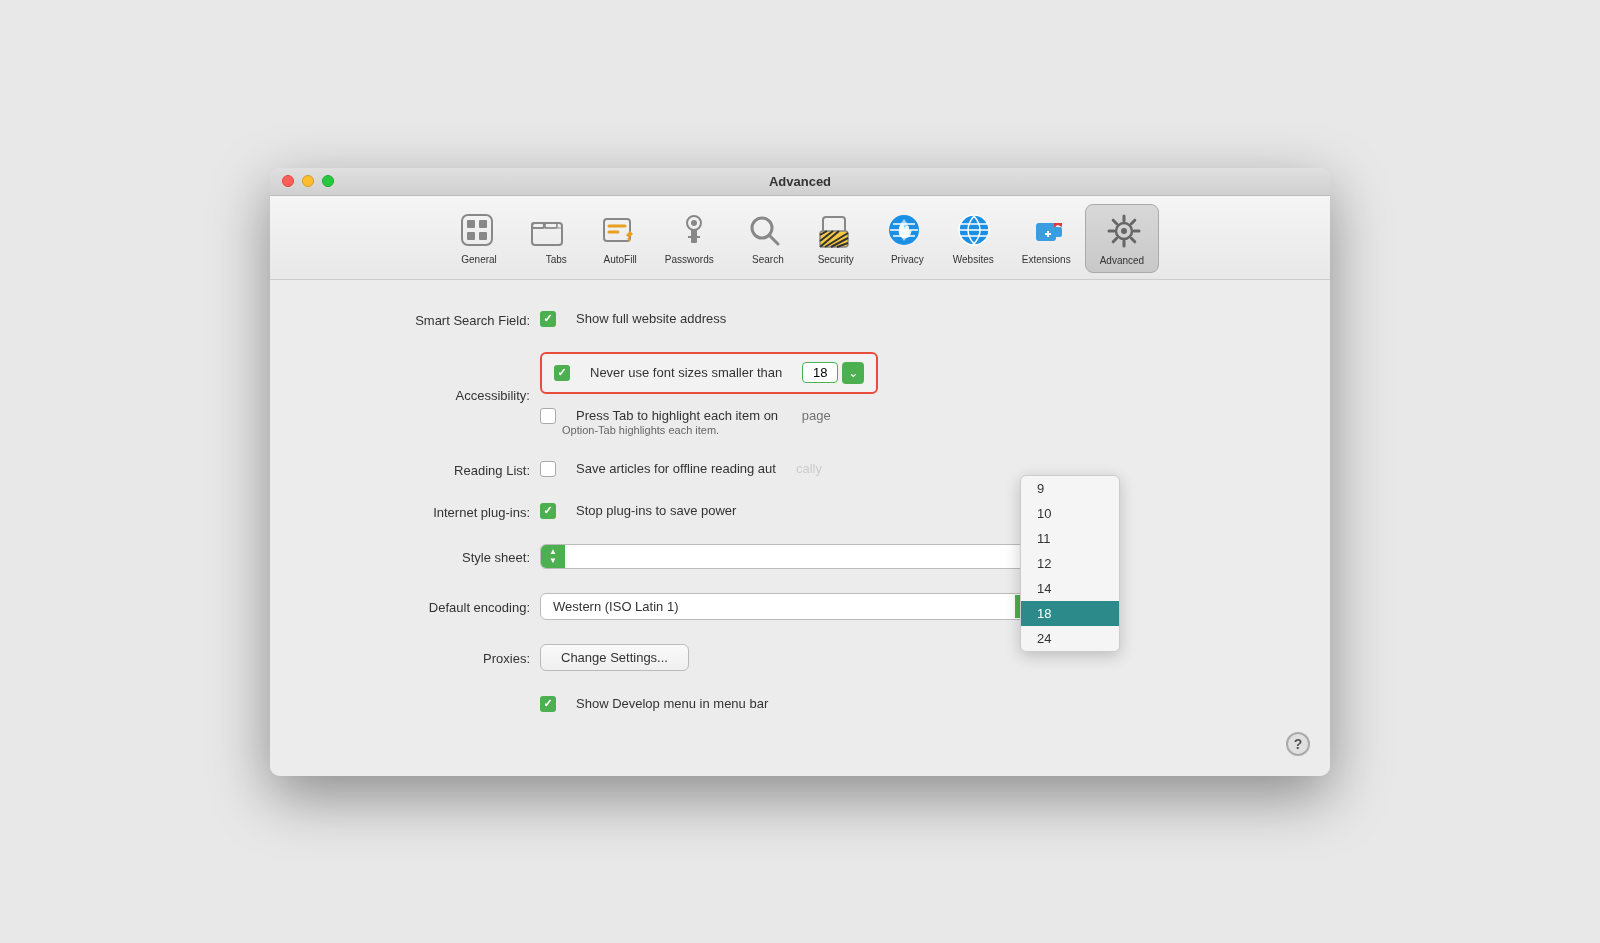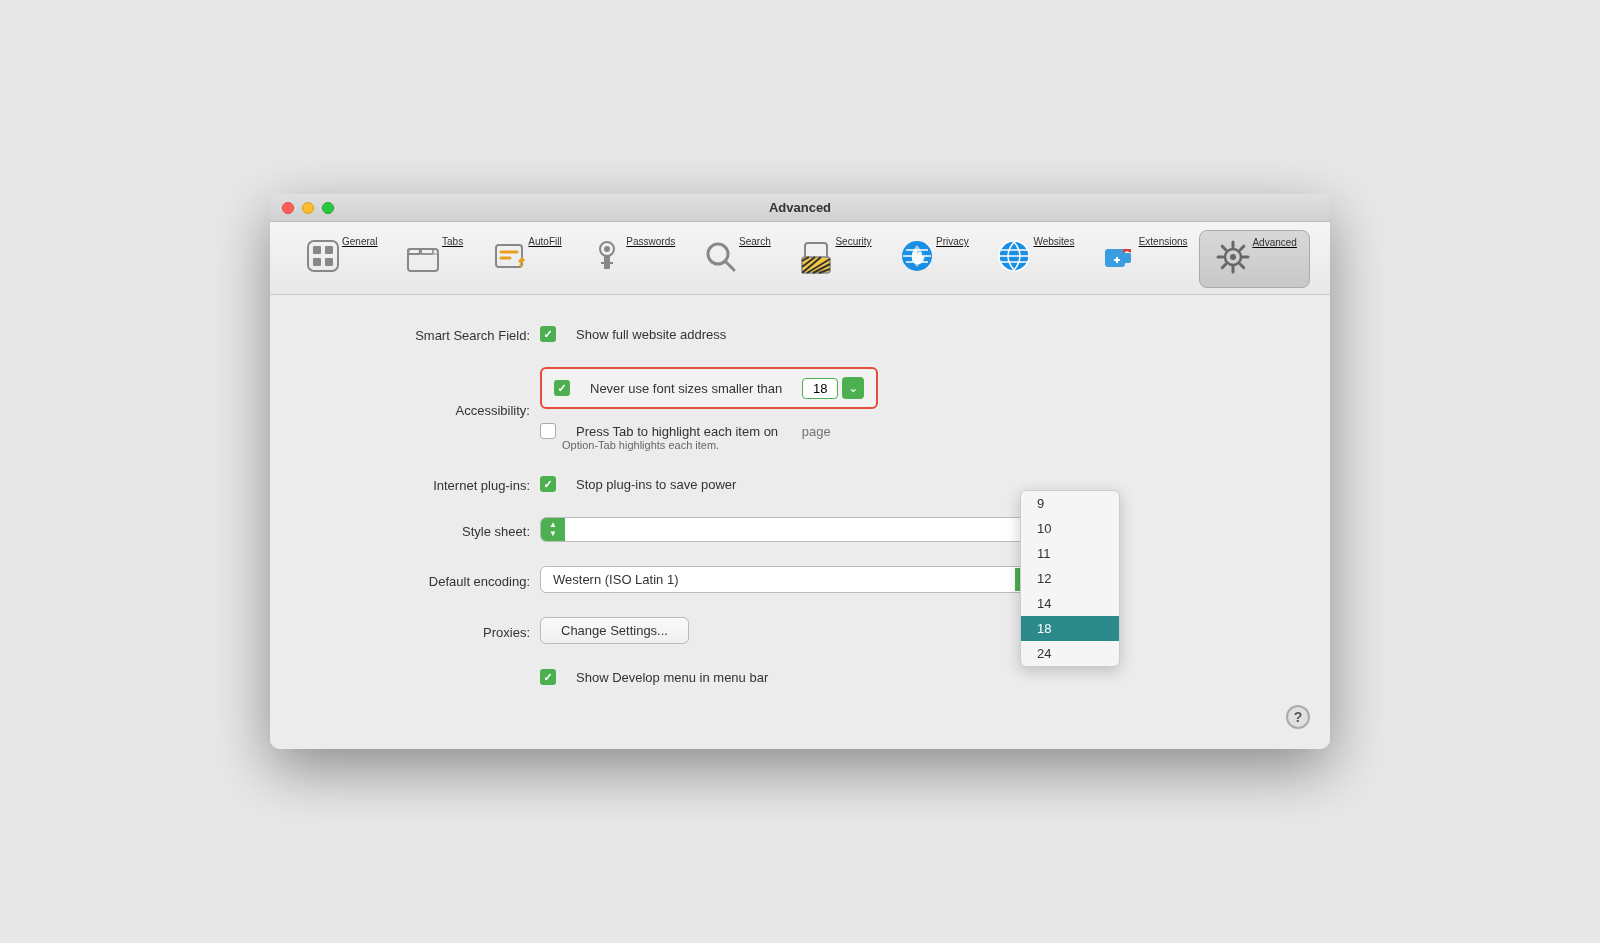--- a/index.html
+++ b/index.html
@@ -53,27 +53,26 @@
     .toolbar {
       background: linear-gradient(to bottom, #f5f5f5, #e8e8e8);
       border-bottom: 1px solid #ccc;
       display: flex;
       justify-content: center;
       gap: 0;
       padding: 8px 20px 6px;
     }
     .toolbar-item {
       display: flex;
-      flex-direction: row;
-      align-items: flex-start;
+      flex-direction: column;
+      align-items: flex-end;
       padding: 6px 14px 6px;
       border-radius: 8px;
       cursor: pointer;
       min-width: 70px;
-      text-decoration: underline;
     }
     .toolbar-item.active {
       background: linear-gradient(to bottom, #d8d8d8, #c8c8c8);
       border: 1px solid #aaa;
     }
     .toolbar-icon {
       width: 40px;
       height: 40px;
       margin-bottom: 4px;
       display: flex;
@@ -469,20 +468,30 @@
           <div class="settings-row-inline">
             <div class="checkbox-empty"></div>
             <span class="settings-text">Press Tab to highlight each item on</span>
             <span class="settings-text" style="color:#737373;">⁢ page</span>
           </div>
           <div class="settings-subtext">Option-Tab highlights each item.</div>
         </div>
       </div>
     </div>
 
+    <div class="settings-row">
+      <div class="settings-label">Reading List:</div>
+      <div class="settings-control">
+        <div class="settings-row-inline">
+          <div class="checkbox-empty"></div>
+          <span class="settings-text">Save articles for offline reading aut</span>
+          <span class="settings-text" style="color:#ccc;">cally</span>
+        </div>
+      </div>
+    </div>
 
     <div class="settings-row">
       <div class="settings-label">Internet plug-ins:</div>
       <div class="settings-control">
         <div class="settings-row-inline">
           <div class="checkbox-green"></div>
           <span class="settings-text">Stop plug-ins to save power</span>
         </div>
       </div>
     </div>

